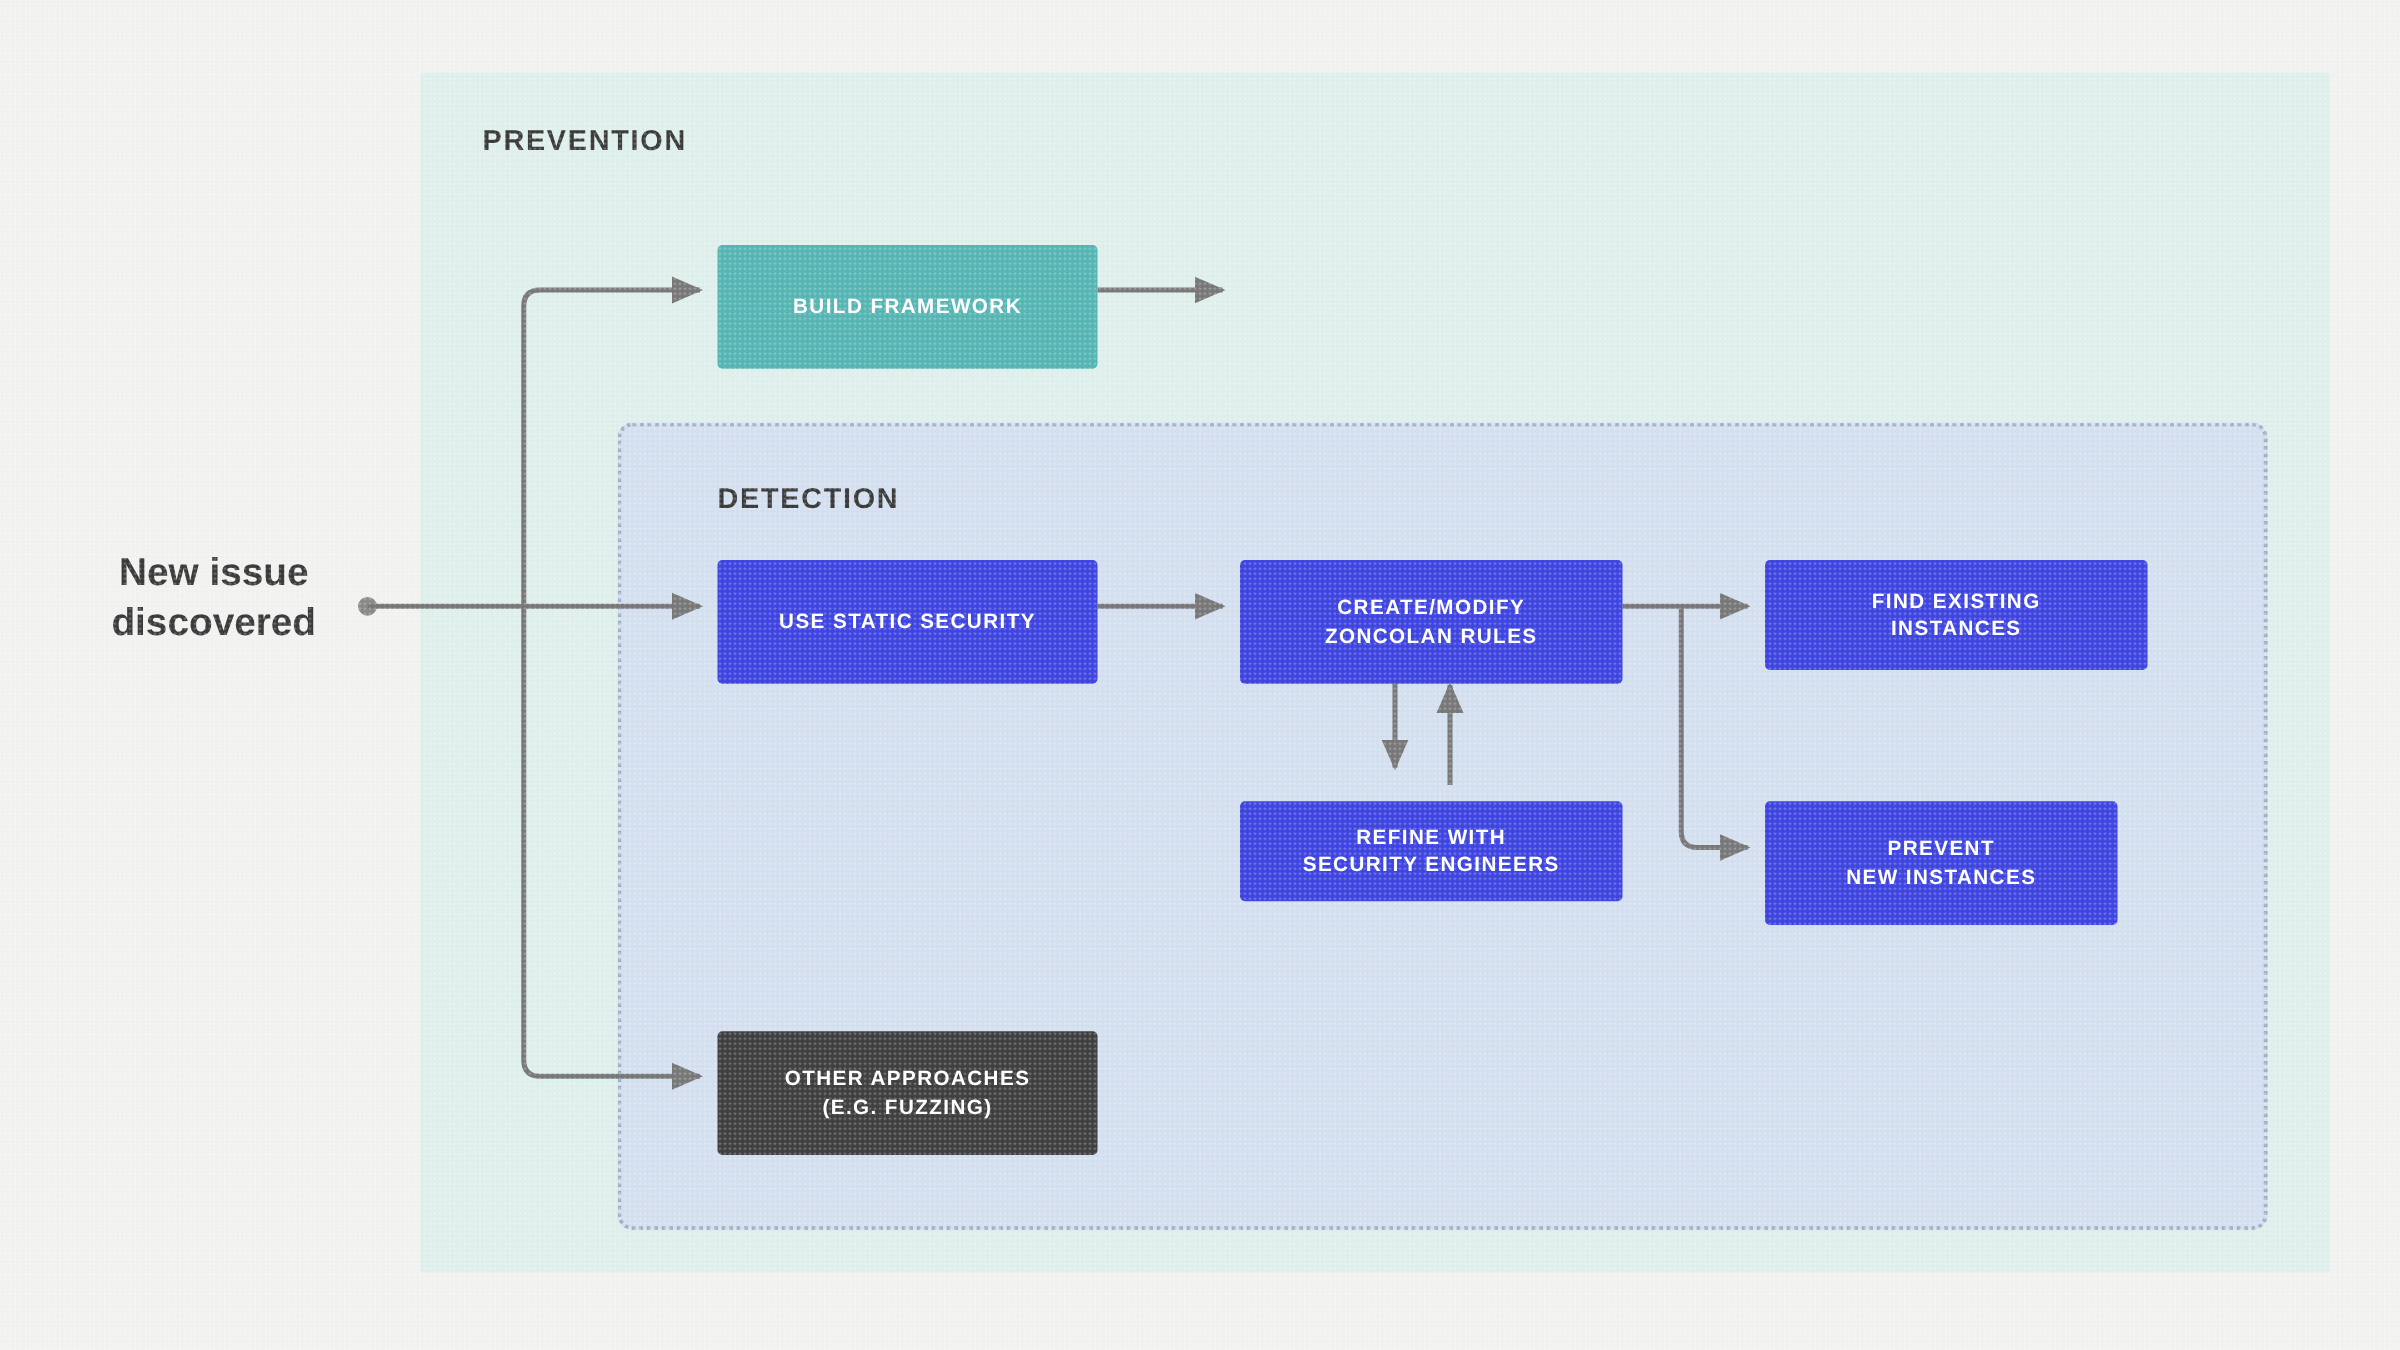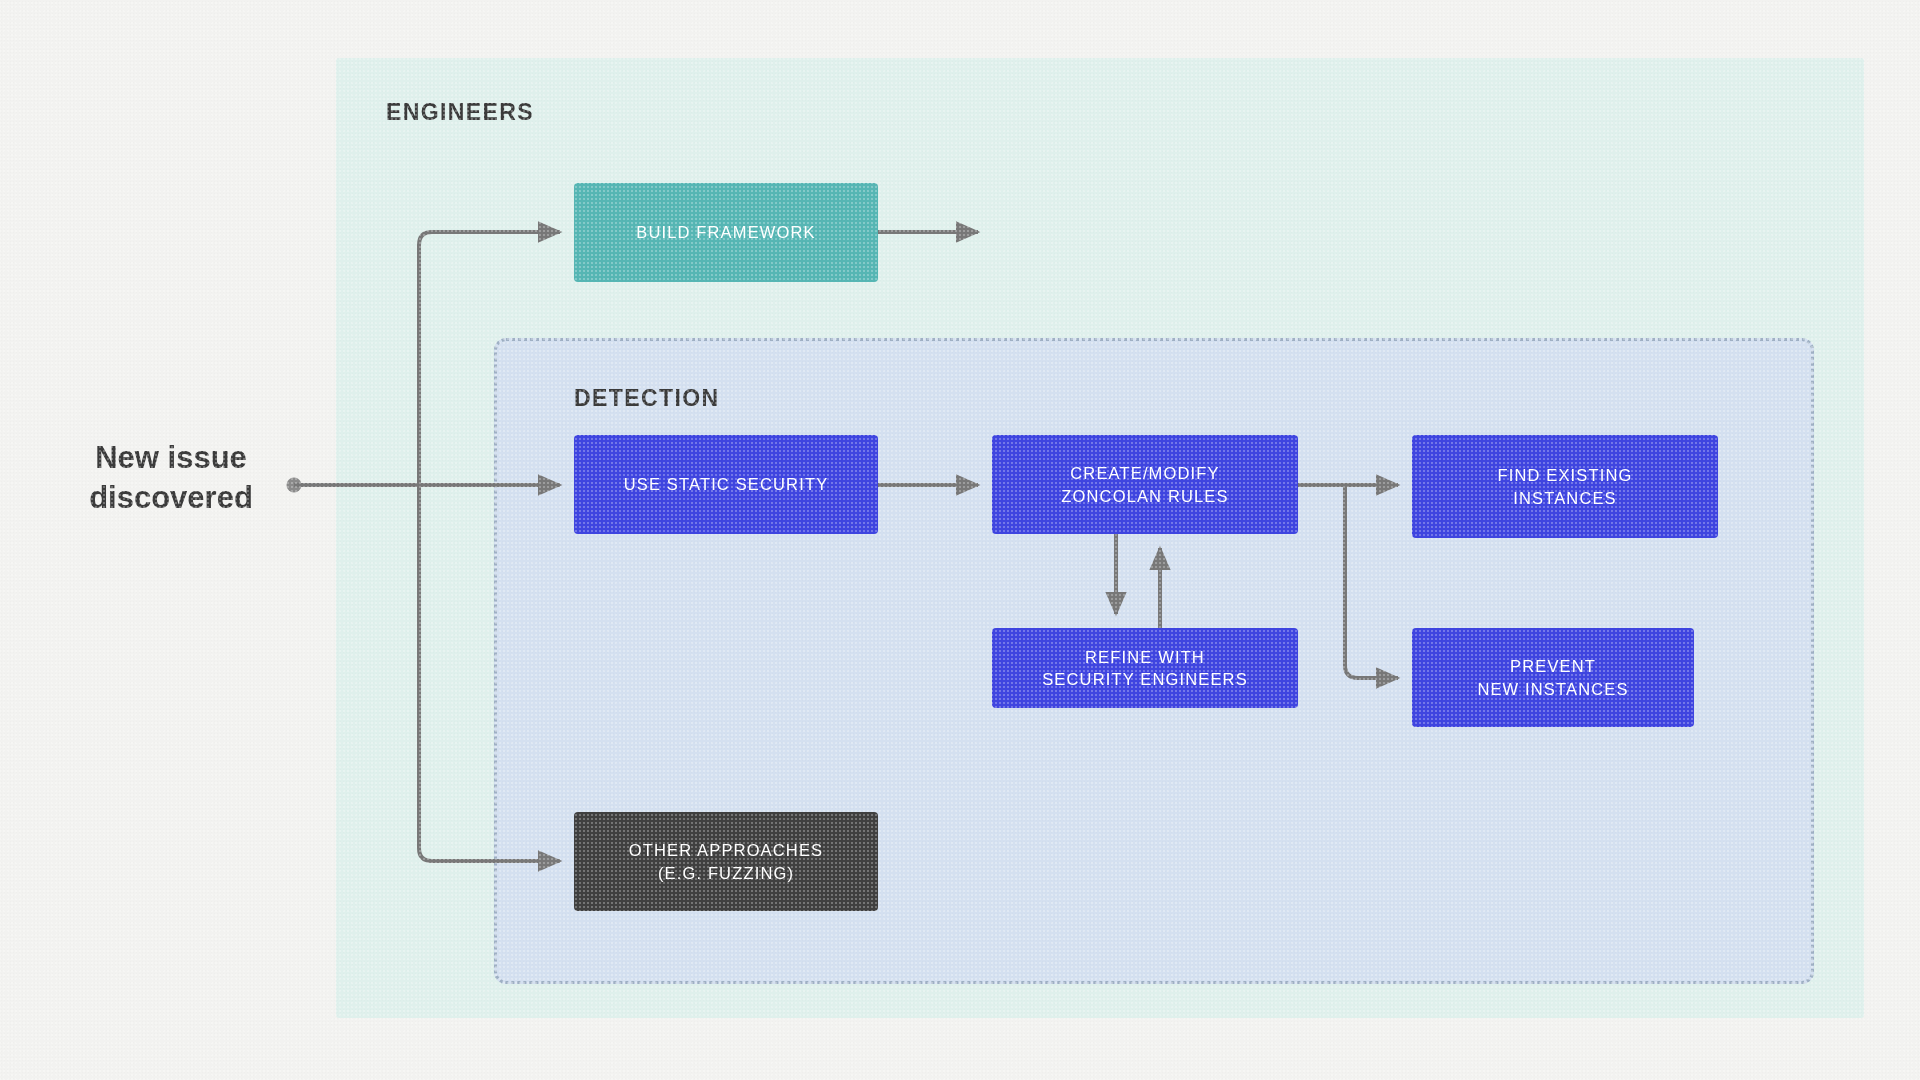--- a/index.html
+++ b/index.html
@@ -84,55 +84,56 @@
   
   .node {
     position: absolute;
     display: flex;
     align-items: center;
     justify-content: center;
     text-align: center;
     border-radius: 4px;
     color: #ffffff;
     font-size: 16.5px;
-    font-weight: normal;
+    font-weight: bold;
     letter-spacing: 1.15px;
     line-height: 1.35;
     white-space: pre-line;
     padding: 20px 10px;
+    margin-top: 13px;
   }
   .node.teal { background: #56b6b4; }
   .node.blue { background: #3f45e0; }
   .node.dark { background: #404040; }
 
   .n-build    { left: 574px;  top: 183px; width: 304px; height: 99px; }
   .n-drive    { left: 992px;  top: 183px; width: 306px; height: 99px; }
   .n-static   { left: 574px;  top: 435px; width: 304px; height: 99px; }
   .n-create   { left: 992px;  top: 435px; width: 306px; height: 99px; }
-  .n-find     { left: 1412px; top: 435px; width: 306px; height: 103px; }
+  .n-find     { left: 1412px; top: 435px; width: 306px; height: 88px; }
   .n-refine   { left: 992px;  top: 628px; width: 306px; height: 80px; }
   .n-prevent  { left: 1412px; top: 628px; width: 282px; height: 99px; }
   .n-other    { left: 574px;  top: 812px; width: 304px; height: 99px; background: #404040; }
 
   
   #connectors {
     position: absolute;
     left: 0; top: 0;
     width: 1920px;
     height: 1080px;
     overflow: visible;
   }
 </style>
 </head>
 <body>
 
 <div id="diagram-root">
 
   <div class="panel-prevention"></div>
-  <div class="panel-label prevention">ENGINEERS</div>
+  <div class="panel-label prevention">PREVENTION</div>
 
   <div class="panel-detection"></div>
   <div class="panel-label detection">DETECTION</div>
 
   <svg id="connectors" viewBox="0 0 1920 1080" xmlns="http://www.w3.org/2000/svg">
     <defs>
       <marker id="arrowhead" markerWidth="7" markerHeight="7" refX="5.6" refY="3.1" orient="auto" markerUnits="strokeWidth">
         <path d="M0,0.4 L6.2,3.1 L0,5.8 z" fill="#787878"></path>
       </marker>
     </defs>

